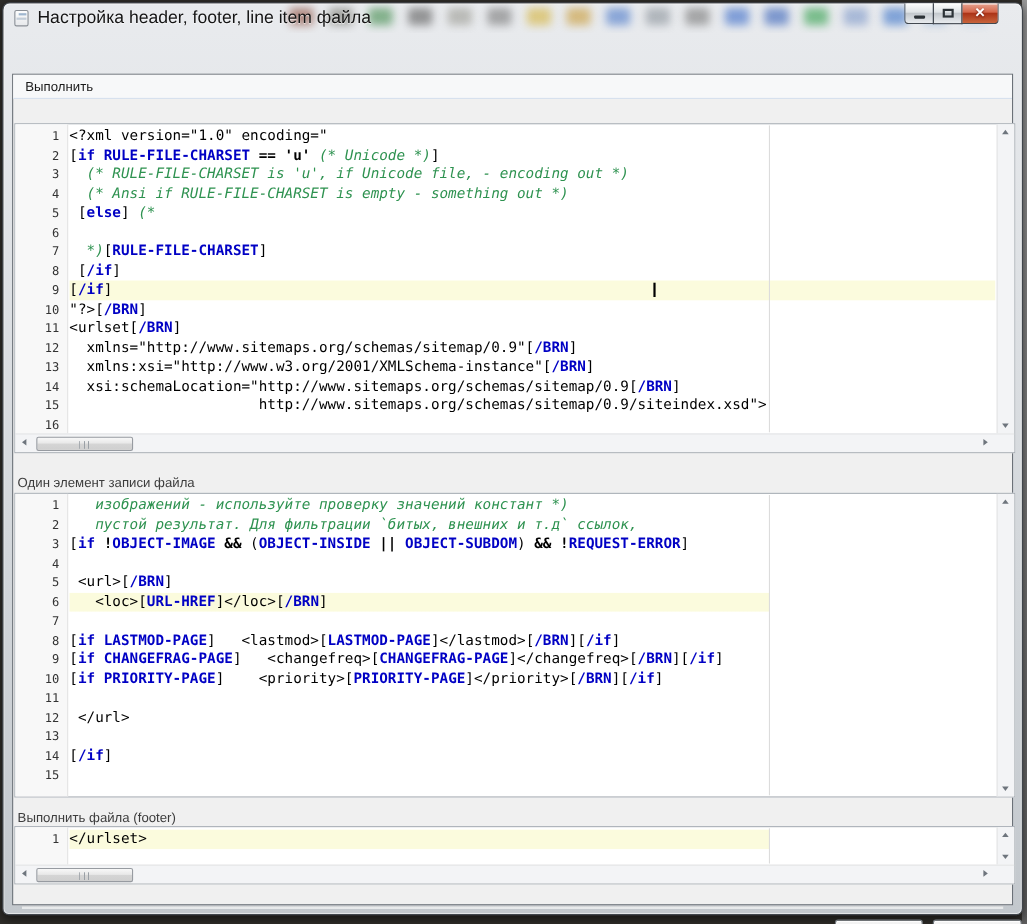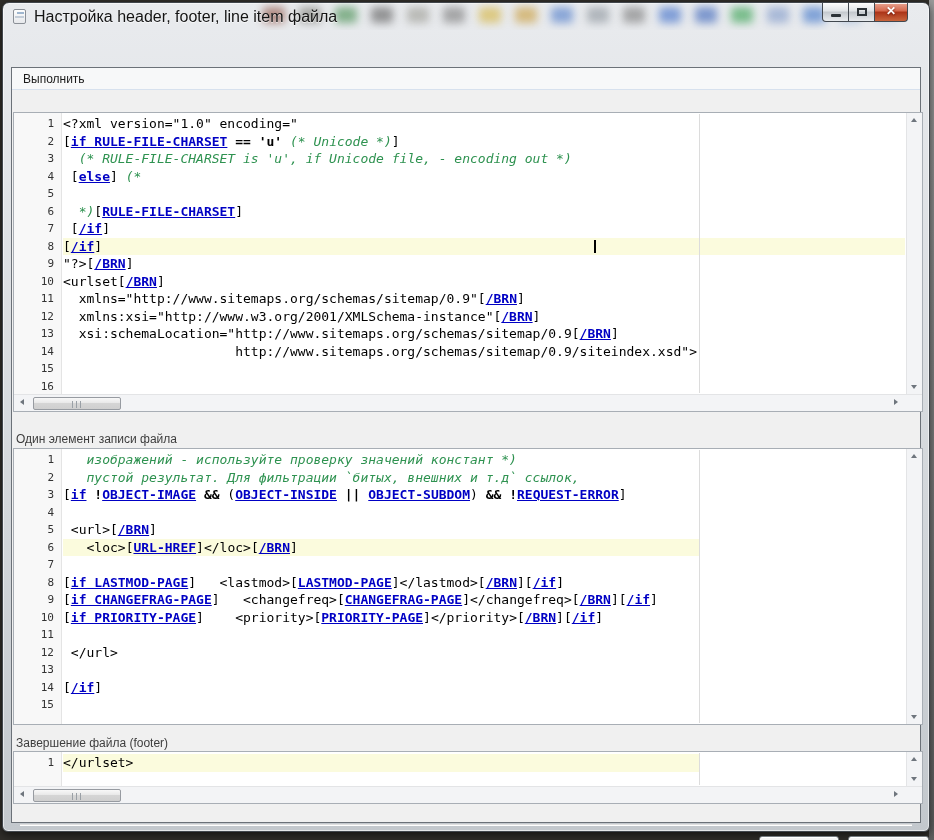--- a/index.html
+++ b/index.html
@@ -61,21 +61,21 @@
   .no-h .gutter { bottom:0; }
   .lnum { height:17.5px; line-height:17.5px; font-family:"DejaVu Sans Mono", monospace;
     font-size:11px; color:#333; text-align:right; padding-right:7px; }
 
   .code-lines { position:absolute; left:49px; top:2px; right:17px; overflow:hidden; }
   .row { height:17.5px; line-height:17.5px; font-family:"DejaVu Sans Mono", monospace;
     font-size:13px; white-space:pre; position:relative; }
   .hl-full .row.cur { background:#fbfbdd; }
   .hl-part .row.cur { background:linear-gradient(to right,#fbfbdd 0,#fbfbdd 636px,rgba(0,0,0,0) 636px); }
   .sty-p { color:#000; }
-  .sty-k { color:#0000c4; font-weight:bold;text-decoration:underline; }
+  .sty-k { color:#0000c4; font-weight:bold; }
   .sty-c { color:#2e9250; font-style:italic; }
   .sty-o { color:#000; font-weight:bold; }
   .caret { position:absolute; top:2px; width:2px; height:13px; background:#000; }
 
   .margin-line { position:absolute; left:685px; top:1px; bottom:18px; width:1px; background:#dcdcdc; }
   .no-h .margin-line { bottom:1px; }
 
   .vscroll { position:absolute; right:0; top:0; bottom:17px; width:16px;
     background:#f3f4f6; border-left:1px solid #e3e4e6; }
   .no-h .vscroll { bottom:0; }
@@ -178,20 +178,21 @@
             <div class="lnum">12</div>
             <div class="lnum">13</div>
             <div class="lnum">14</div>
             <div class="lnum">15</div>
             <div class="lnum">16</div>
           </div>
         <div class="code-lines">
             <div class="row"><span class="sty-p">&lt;?xml version="1.0" encoding="</span></div>
             <div class="row"><span class="sty-p">[</span><span class="sty-k">if RULE-FILE-CHARSET</span><span class="sty-p"> </span><span class="sty-o">==</span><span class="sty-p"> </span><span class="sty-o">'u'</span><span class="sty-p"> </span><span class="sty-c">(* Unicode *)</span><span class="sty-p">]</span></div>
             <div class="row"><span class="sty-p">  </span><span class="sty-c">(* RULE-FILE-CHARSET is 'u', if Unicode file, - encoding out *)</span></div>
+            <div class="row"><span class="sty-p">  </span><span class="sty-c">(* Ansi if RULE-FILE-CHARSET is empty - something out *)</span></div>
             <div class="row"><span class="sty-p"> [</span><span class="sty-k">else</span><span class="sty-p">] </span><span class="sty-c">(*</span></div>
             <div class="row"><span class="sty-p">  </span></div>
             <div class="row"><span class="sty-p">  </span><span class="sty-c">*)</span><span class="sty-p">[</span><span class="sty-k">RULE-FILE-CHARSET</span><span class="sty-p">]</span></div>
             <div class="row"><span class="sty-p"> [</span><span class="sty-k">/if</span><span class="sty-p">]</span></div>
             <div class="row cur"><span class="sty-p">[</span><span class="sty-k">/if</span><span class="sty-p">]</span><span class="caret" style="left: 531px;"></span></div>
             <div class="row"><span class="sty-p">"?&gt;</span><span class="sty-p">[</span><span class="sty-k">/BRN</span><span class="sty-p">]</span></div>
             <div class="row"><span class="sty-p">&lt;urlset</span><span class="sty-p">[</span><span class="sty-k">/BRN</span><span class="sty-p">]</span></div>
             <div class="row"><span class="sty-p">  xmlns="http://www.sitemaps.org/schemas/sitemap/0.9"</span><span class="sty-p">[</span><span class="sty-k">/BRN</span><span class="sty-p">]</span></div>
             <div class="row"><span class="sty-p">  xmlns:xsi="http://www.w3.org/2001/XMLSchema-instance"</span><span class="sty-p">[</span><span class="sty-k">/BRN</span><span class="sty-p">]</span></div>
             <div class="row"><span class="sty-p">  xsi:schemaLocation="http://www.sitemaps.org/schemas/sitemap/0.9</span><span class="sty-p">[</span><span class="sty-k">/BRN</span><span class="sty-p">]</span></div>
@@ -246,21 +247,21 @@
             <div class="row"></div>
             <div class="row"><span class="sty-p">[</span><span class="sty-k">/if</span><span class="sty-p">]</span></div>
           </div>
         <div class="margin-line"></div>
         <div class="vscroll">
           <div class="varr up"></div>
           <div class="varr down"></div>
         </div>
       </div>
 
-      <span class="sec-label lbl3">Завершение файла (footer)</span>
+      <span class="sec-label lbl3">Выполнить файла (footer)</span>
       <div class="editor ed3 hl-part">
         <div class="gutter">
             <div class="lnum">1</div>
           </div>
         <div class="code-lines">
             <div class="row cur"><span class="sty-p">&lt;/urlset&gt;</span></div>
           </div>
         <div class="margin-line"></div>
         <div class="vscroll">
           <div class="varr up"></div>

